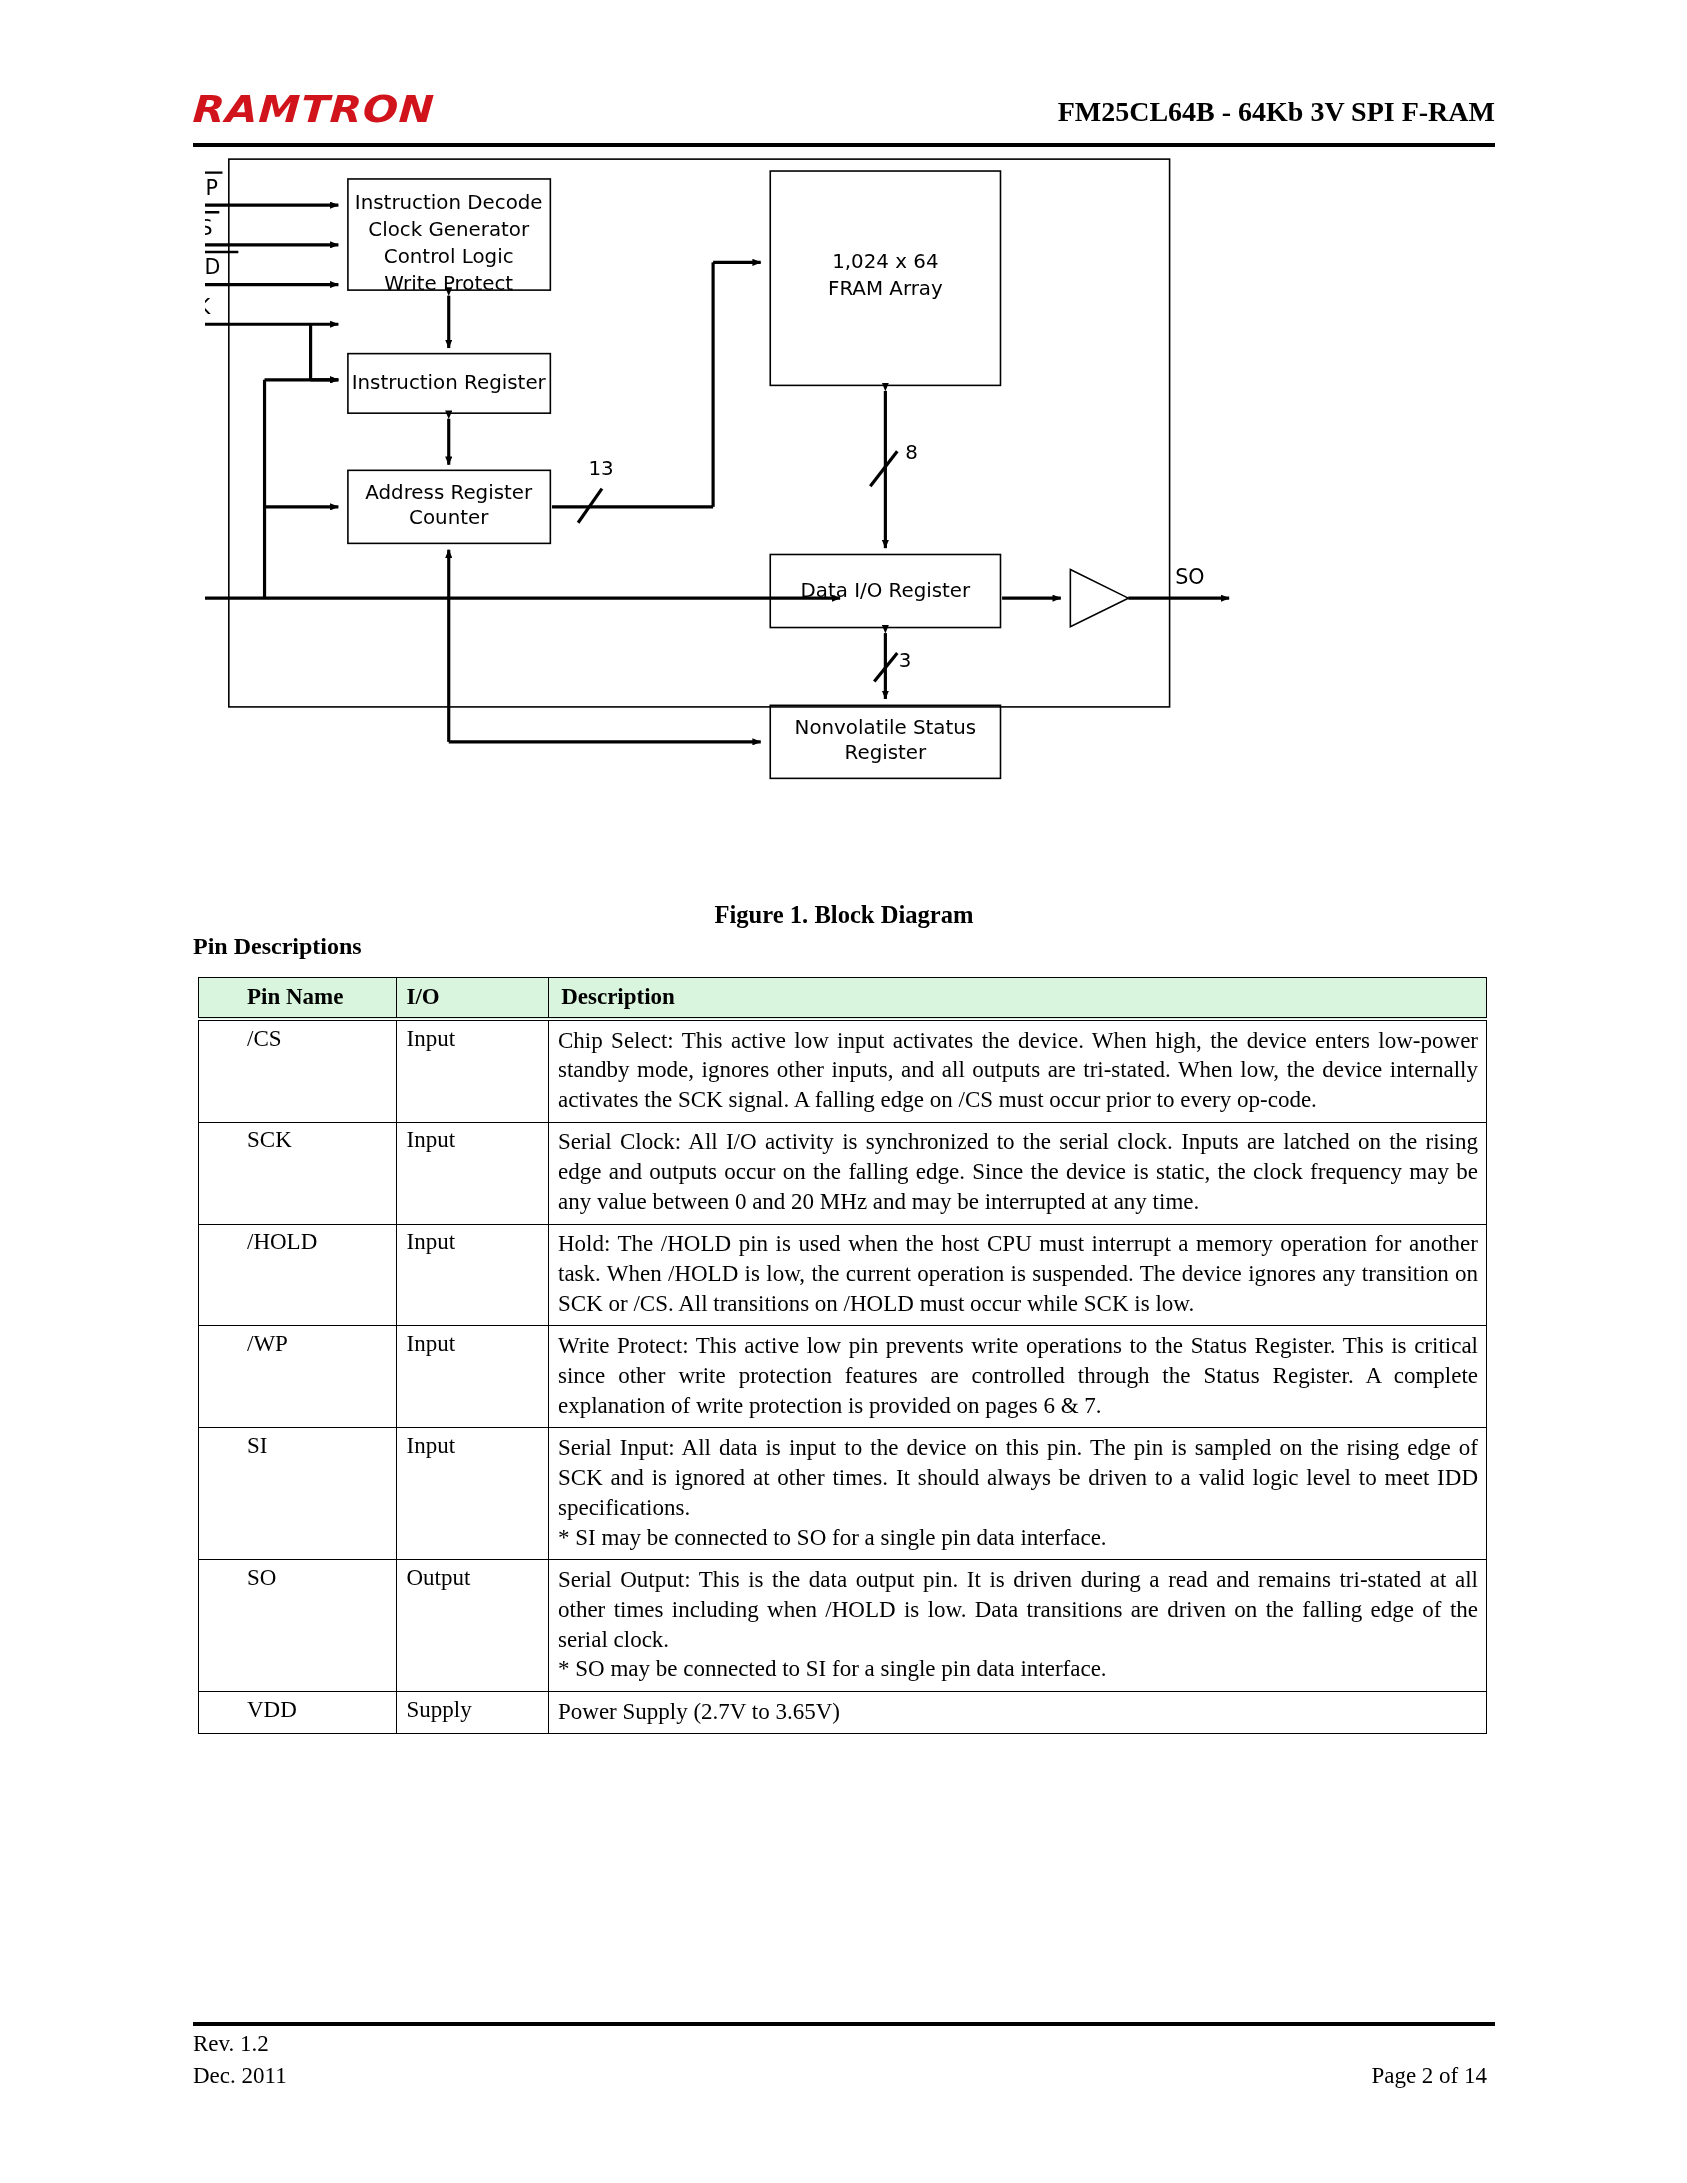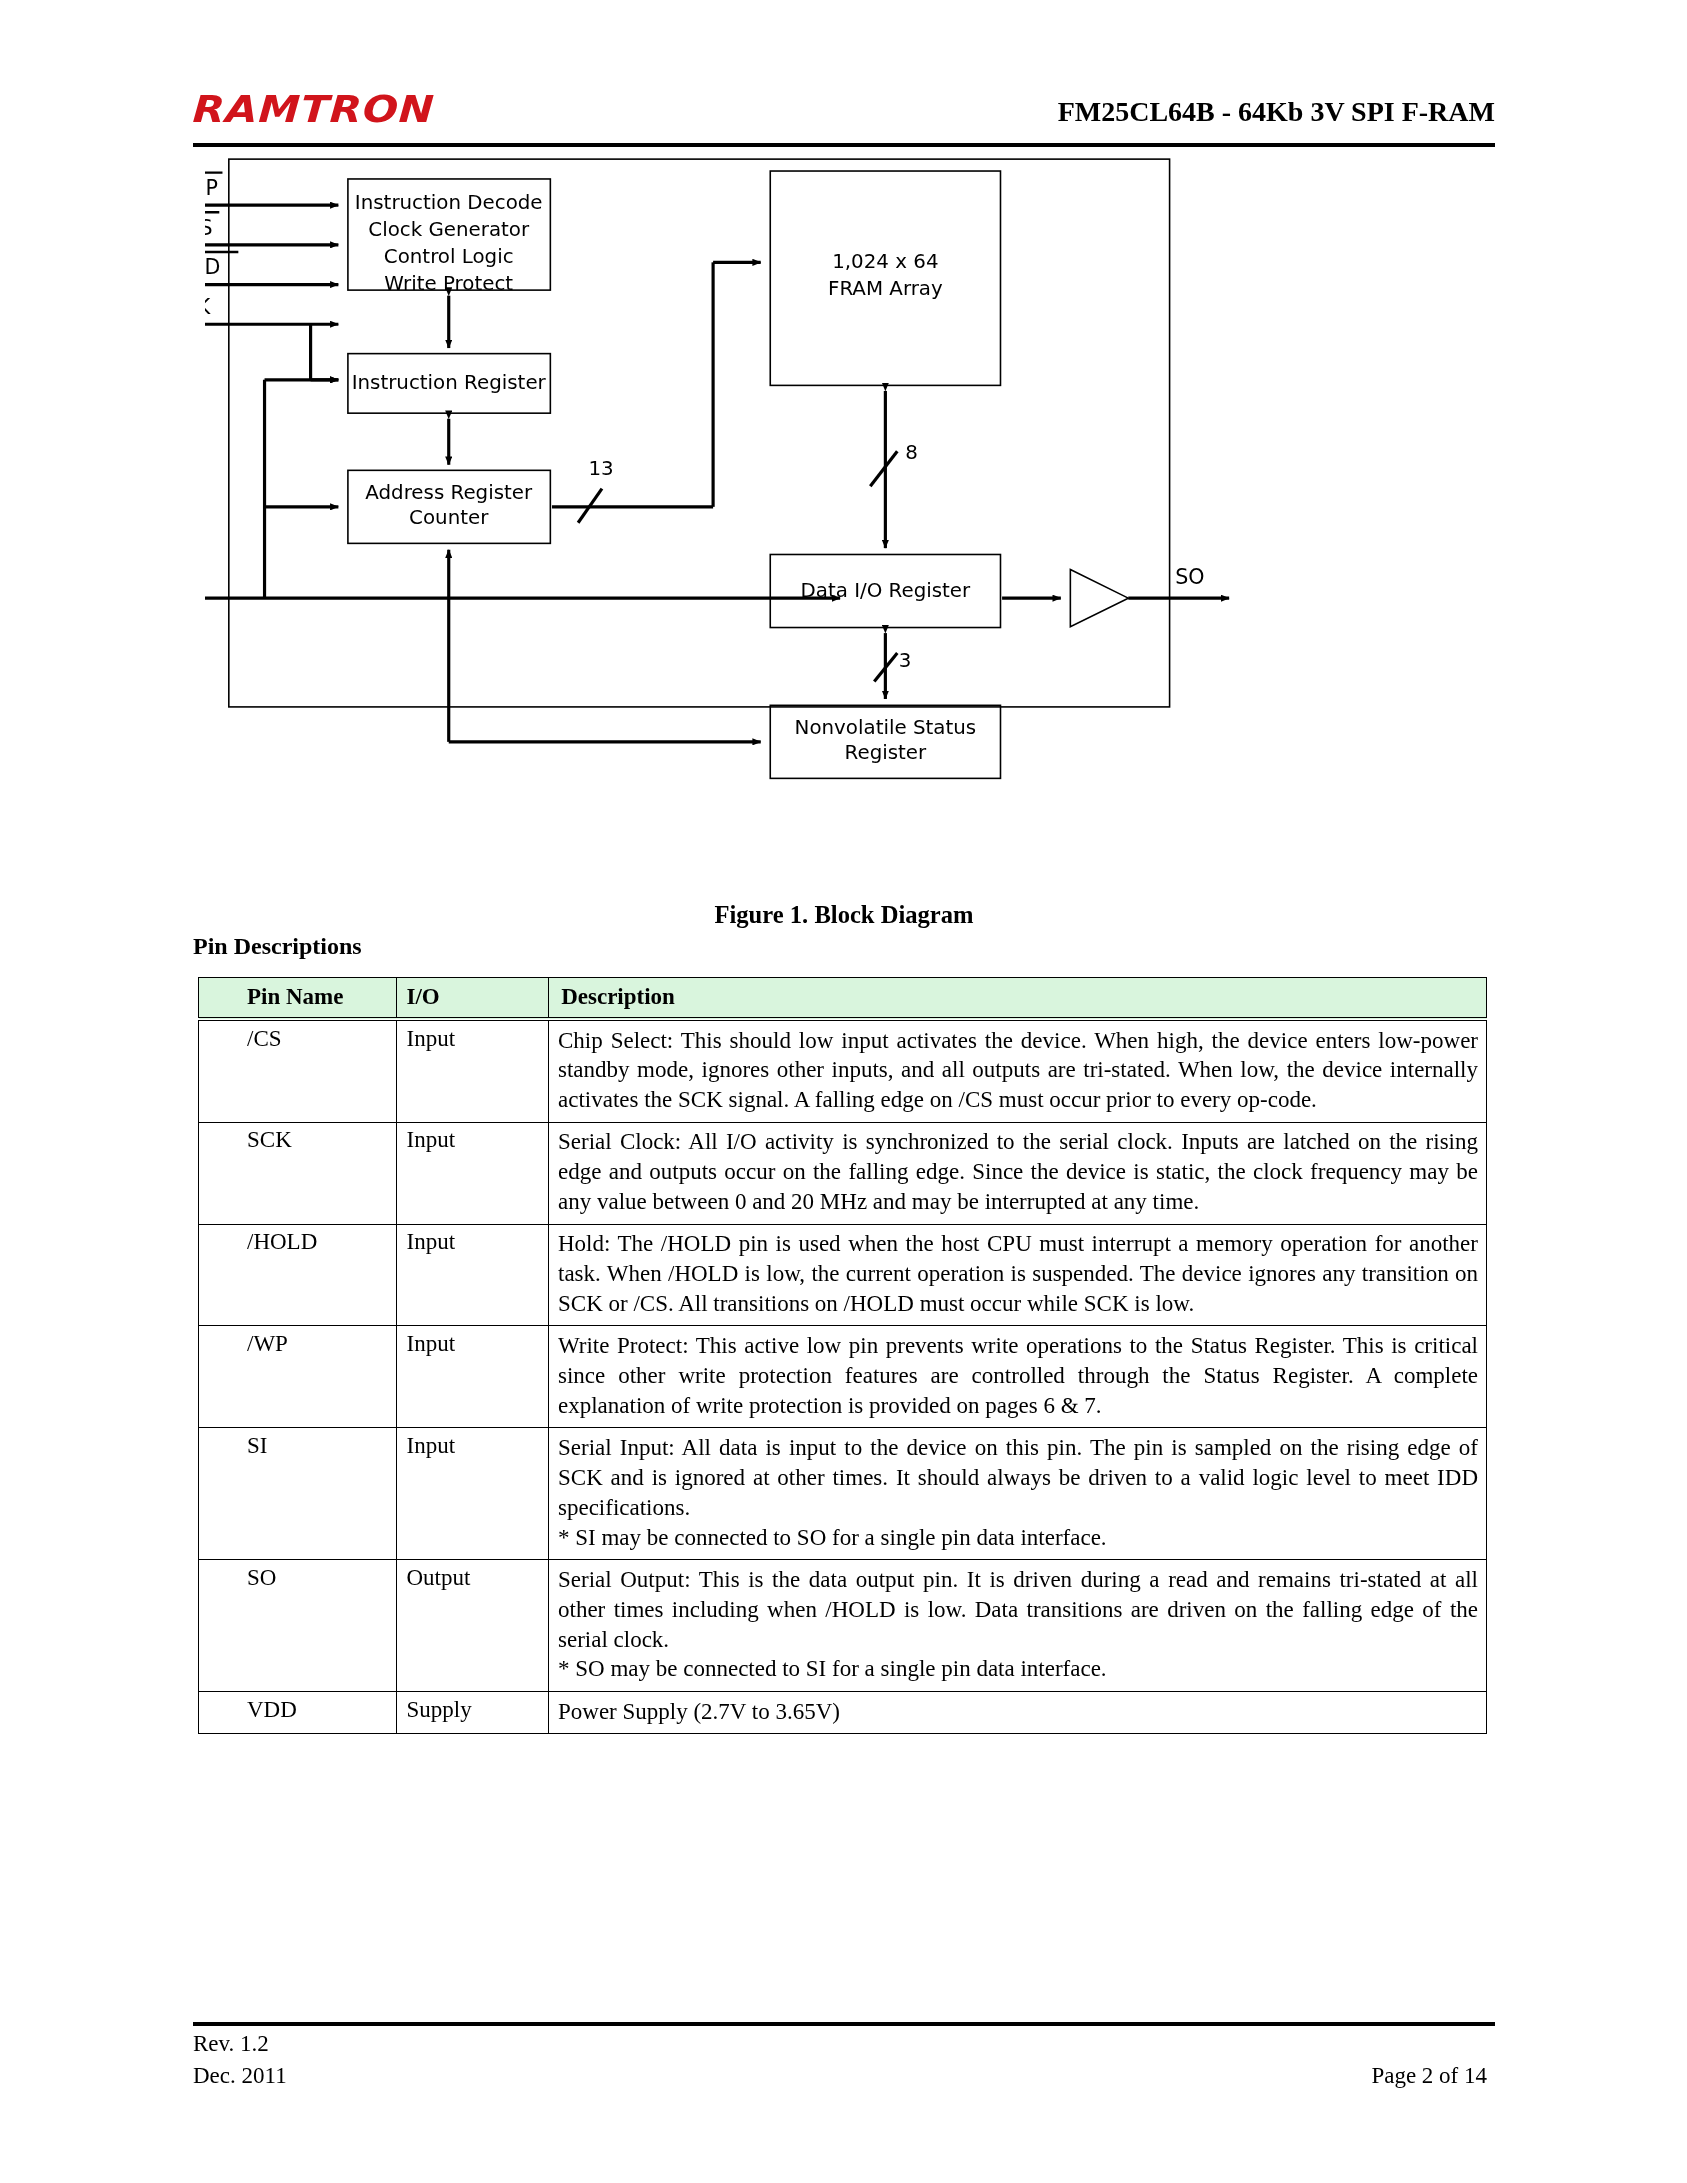--- a/index.html
+++ b/index.html
@@ -201,21 +201,21 @@
         <th class="c-pin">Pin Name</th>
         <th class="c-io">I/O</th>
         <th class="c-desc">Description</th>
       </tr>
     </thead>
     <tbody id="pins-body">
         <tr>
           <td class="c-pin">/CS</td>
           <td class="c-io">Input</td>
           <td class="c-desc">
-            <p>Chip Select:  This should low input activates the device. When high, the device enters low-power standby mode, ignores other inputs, and all outputs are tri-stated. When low, the device internally activates the SCK signal. A falling edge on /CS must occur prior to every op-code.</p>
+            <p>Chip Select:  This active low input activates the device. When high, the device enters low-power standby mode, ignores other inputs, and all outputs are tri-stated. When low, the device internally activates the SCK signal. A falling edge on /CS must occur prior to every op-code.</p>
           </td>
         </tr>
         <tr>
           <td class="c-pin">SCK</td>
           <td class="c-io">Input</td>
           <td class="c-desc">
             <p>Serial Clock: All I/O activity is synchronized to the serial clock. Inputs are latched on the rising edge and outputs occur on the falling edge. Since the device is static, the clock frequency may be any value between 0 and 20 MHz and may be interrupted at any time.</p>
           </td>
         </tr>
         <tr>

